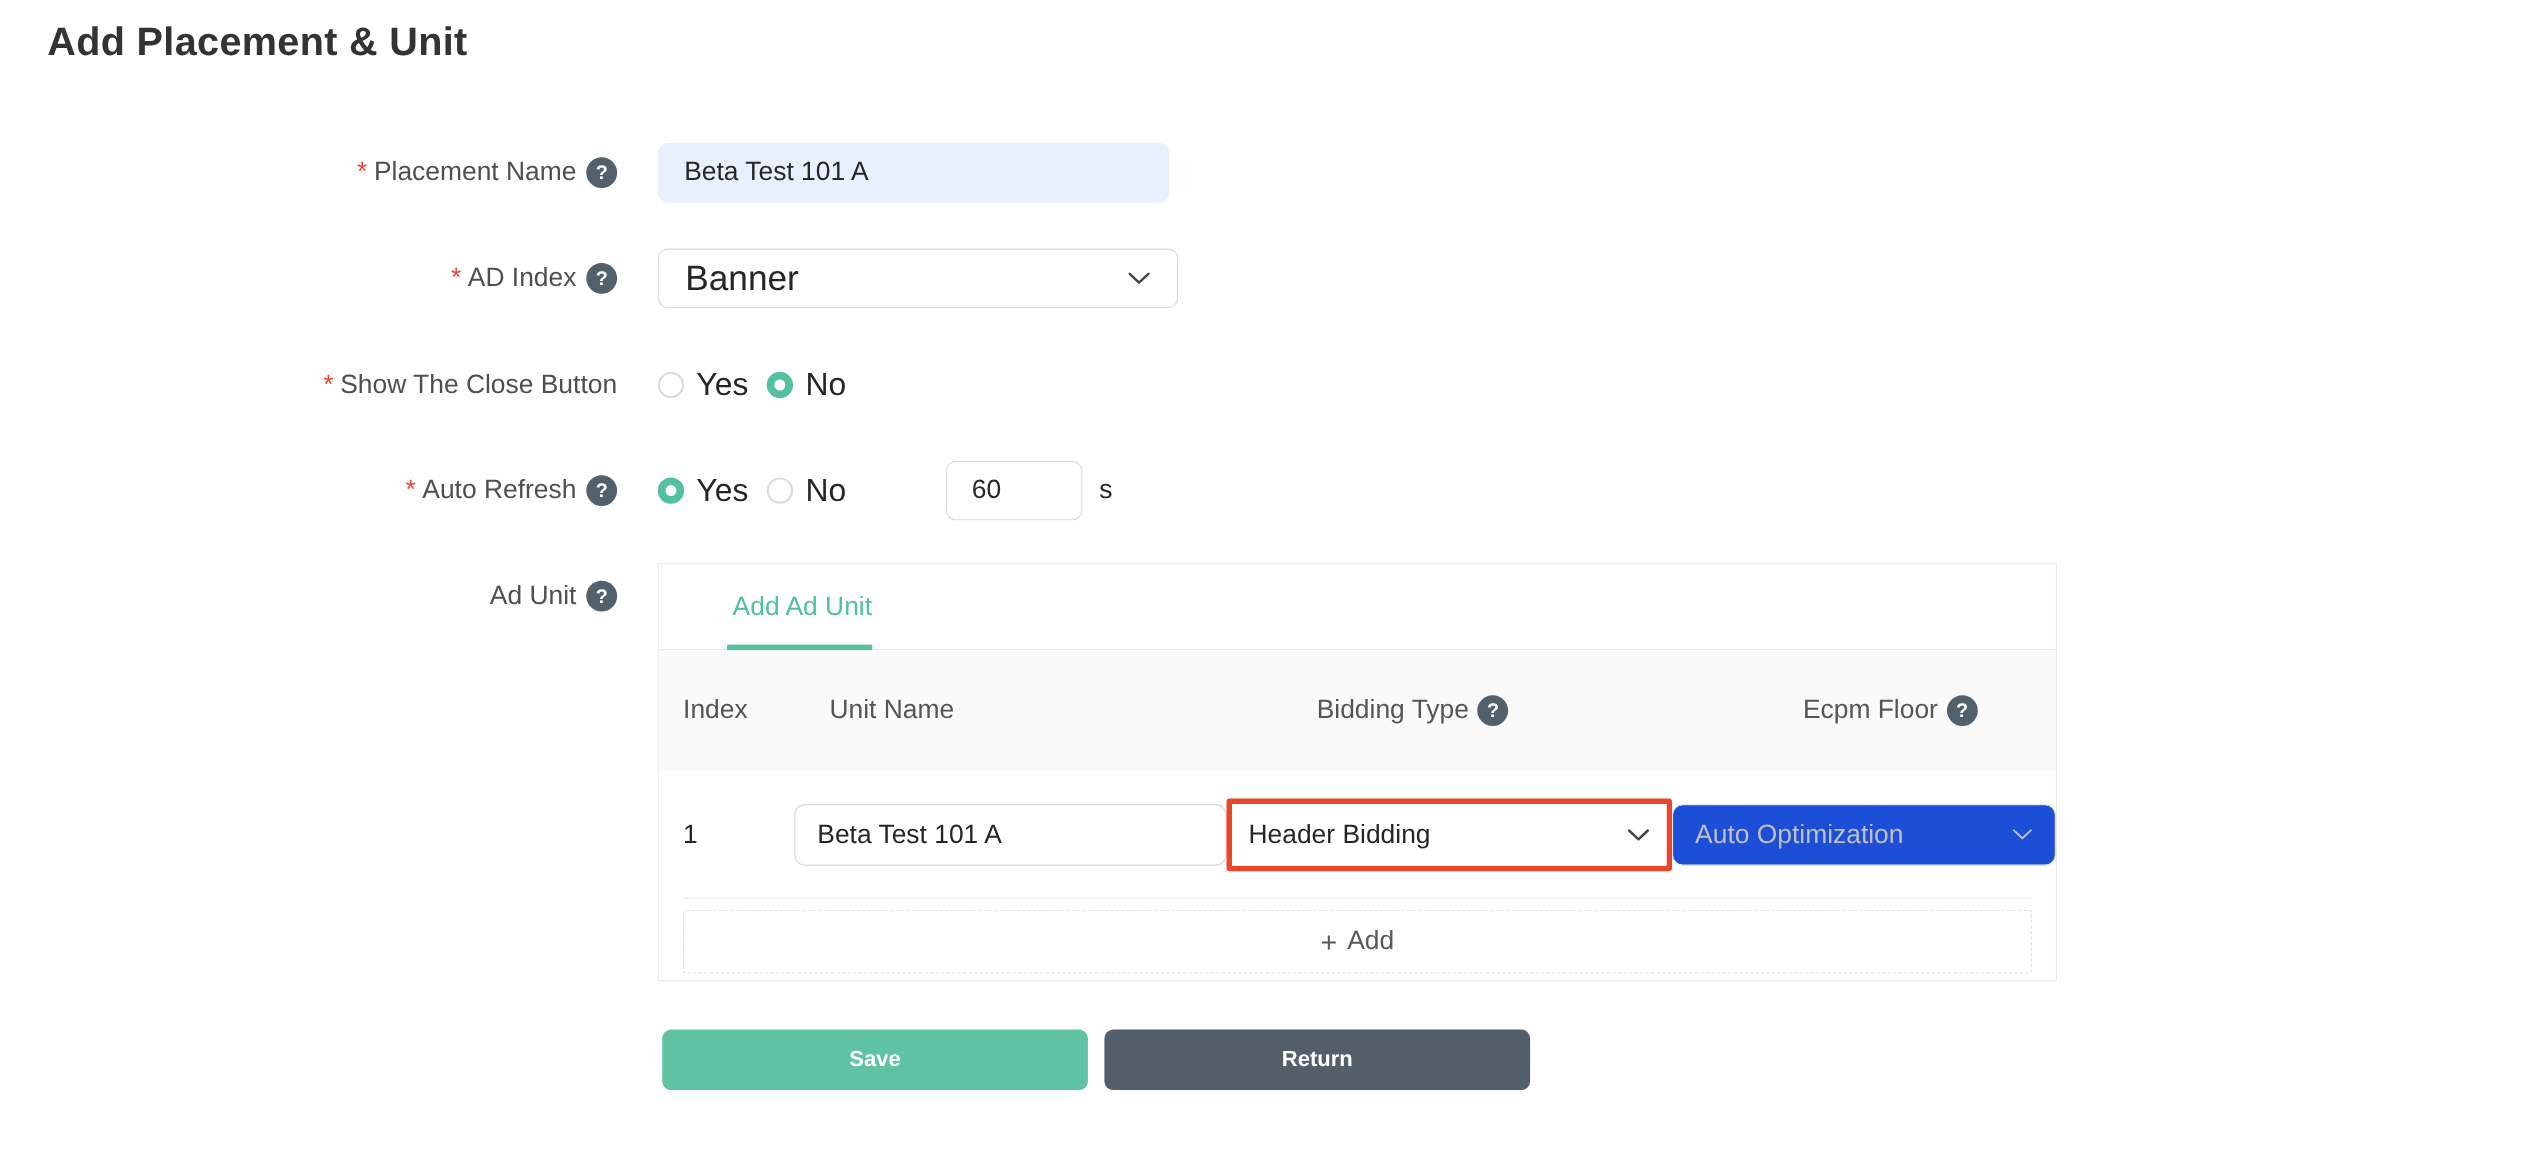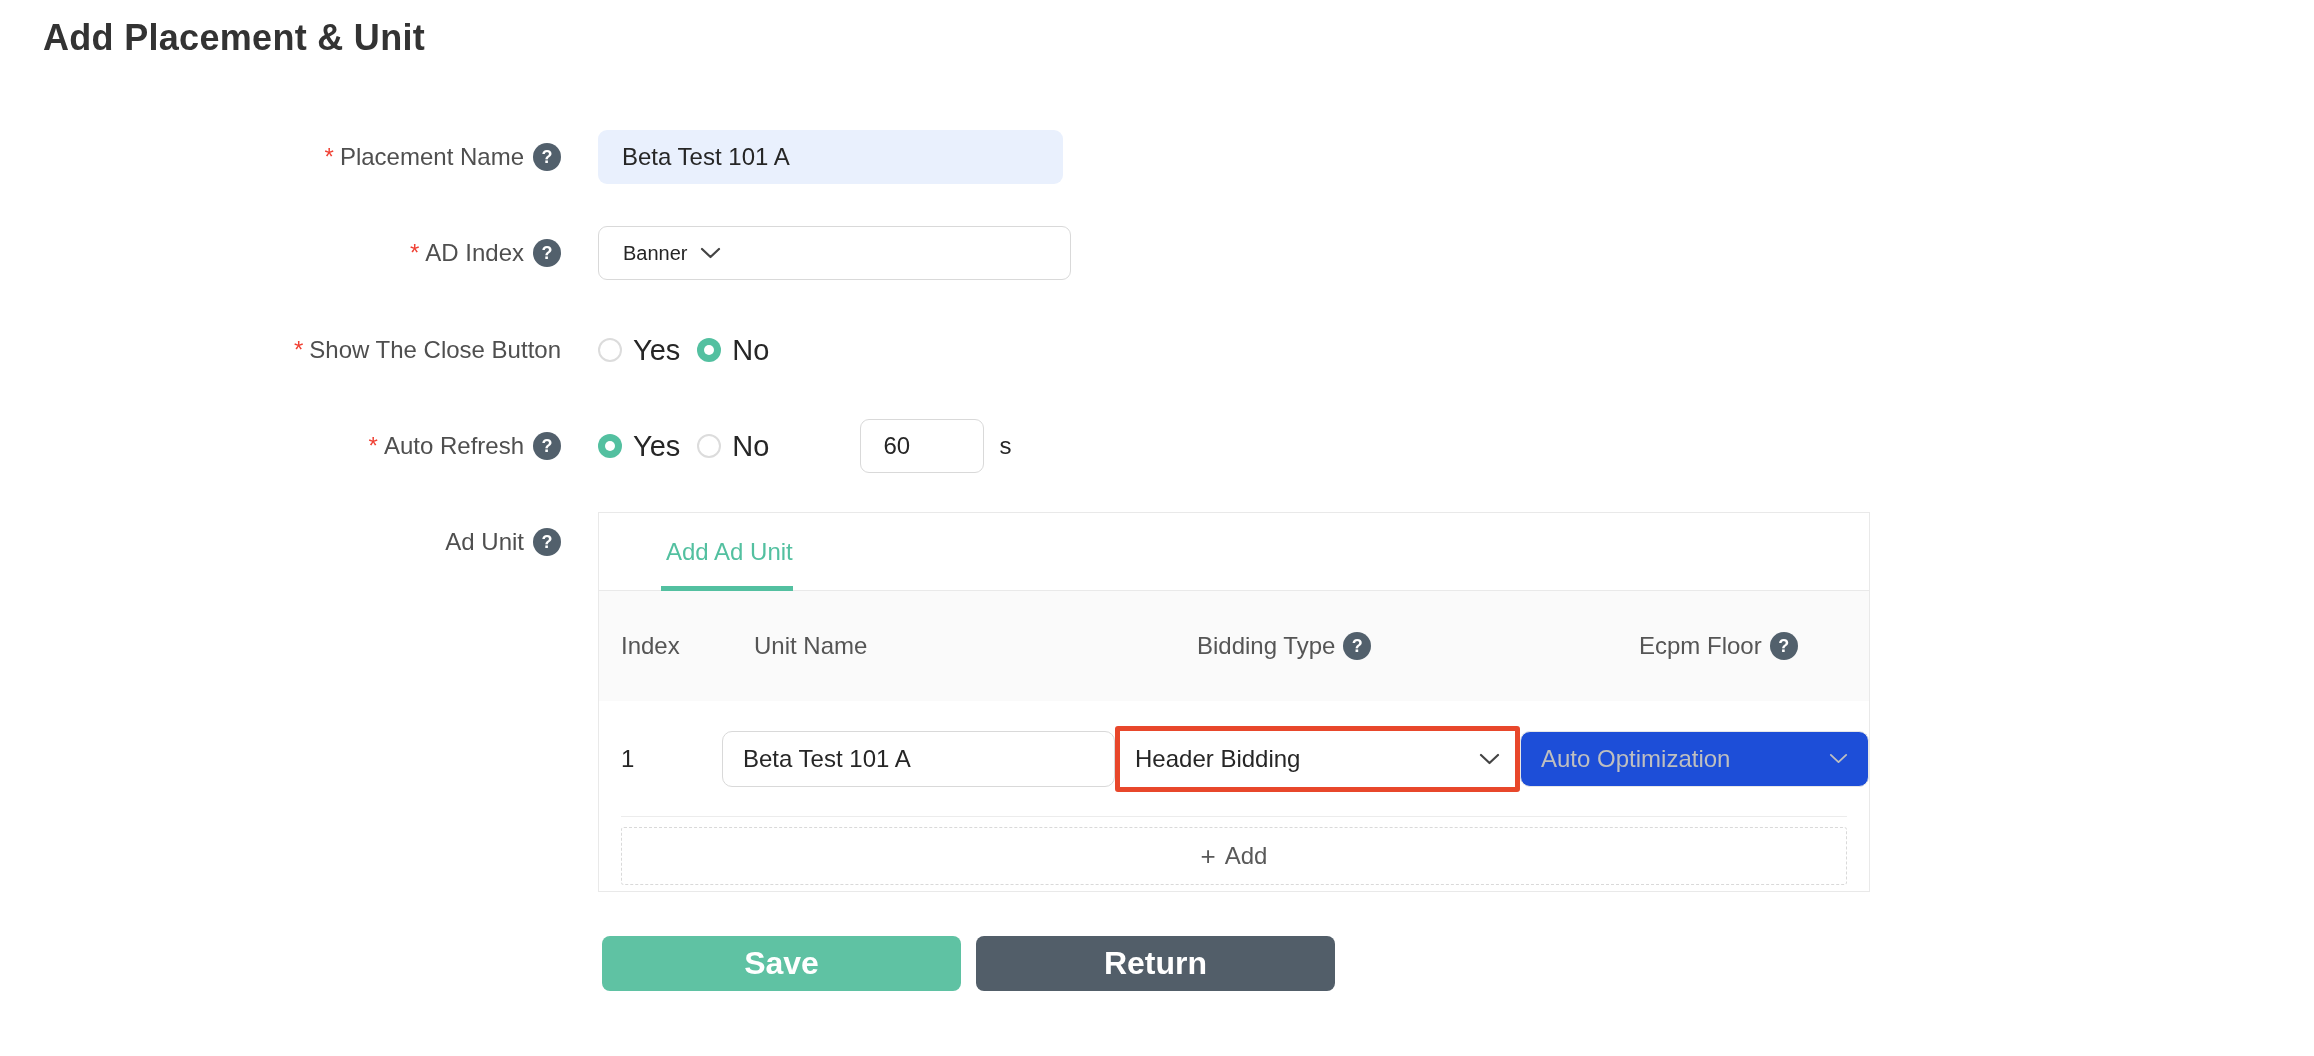--- a/index.html
+++ b/index.html
@@ -45,22 +45,22 @@
     font-size: 24px; color: #262626; outline: none;
   }
   .input-autofill {
     width: 465px; height: 54px;
     background: #e9f0fd; border: none; border-radius: 9px;
     padding: 0 24px;
   }
   .select-box {
     height: 54px; background: #fff;
     border: 1px solid #d9d9d9; border-radius: 9px;
-    display: flex; align-items: center; justify-content: flex-start;
-    padding: 0 24px; font-size: 20px; color: #262626; cursor: pointer;
+    display: flex; align-items: center; justify-content: space-between;
+    padding: 0 24px; font-size: 32px; color: #262626; cursor: pointer;
   }
   .format-select { width: 473px; }
   .chev { color: #444; flex: 0 0 auto; margin-left: 12px; }
 
   .radio-group { display: flex; align-items: center; }
   .radio-opt { display: flex; align-items: center; cursor: pointer; }
   .radio-opt + .radio-opt { margin-left: 17px; }
   .radio-circle {
     width: 24px; height: 24px; border-radius: 50%;
     border: 2px solid #dcdcdc; background: #fff;
@@ -134,23 +134,23 @@
   .add-wrap { padding: 10px 22px 0 22px; }
   .add-btn {
     height: 58px; border: 1px dashed #d9d9d9; border-radius: 3px;
     display: flex; align-items: center; justify-content: center;
     font-size: 24px; color: #595959; cursor: pointer; background: #fff;
   }
   .plus-glyph { margin-right: 9px; font-size: 26px; color: #595959; }
 
   .actions-row { margin-top: 44px; margin-left: 559px; display: flex; }
   .action-btn {
-    width: 359px; height: 55px; border: none; border-radius: 8px;
+    width: 387px; height: 55px; border: none; border-radius: 8px;
     display: flex; align-items: center; justify-content: center;
-    font-size: 32px; font-weight: 700; color: #fff; cursor: pointer;
+    font-size: 20px; font-weight: 700; color: #fff; cursor: pointer;
     font-family: "Liberation Sans", sans-serif;
   }
   .btn-save { background: #5fc2a3; }
   .btn-return { background: #525e69; margin-left: 15px; }
 </style>
 </head>
 <body>
 
 <div class="page">
 

